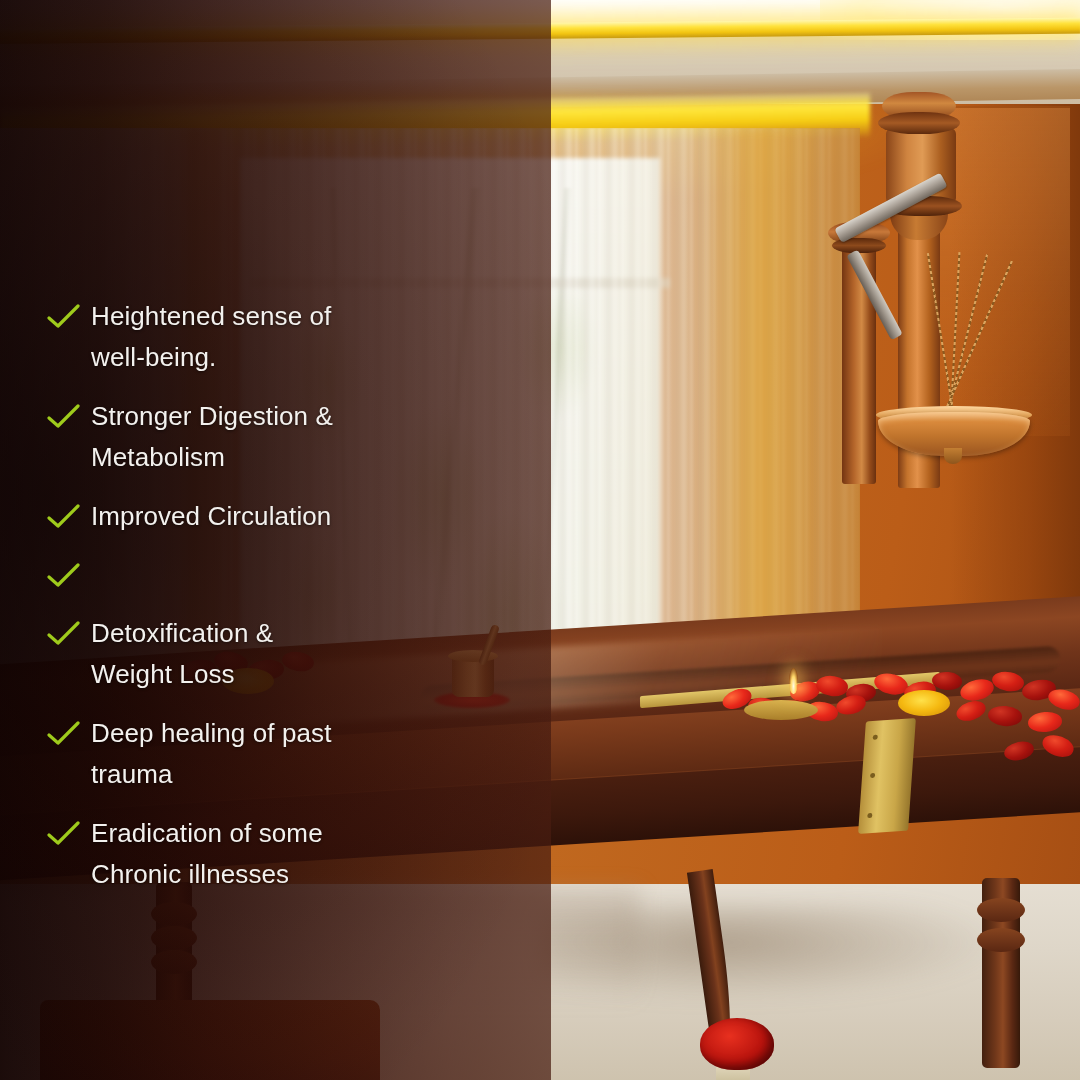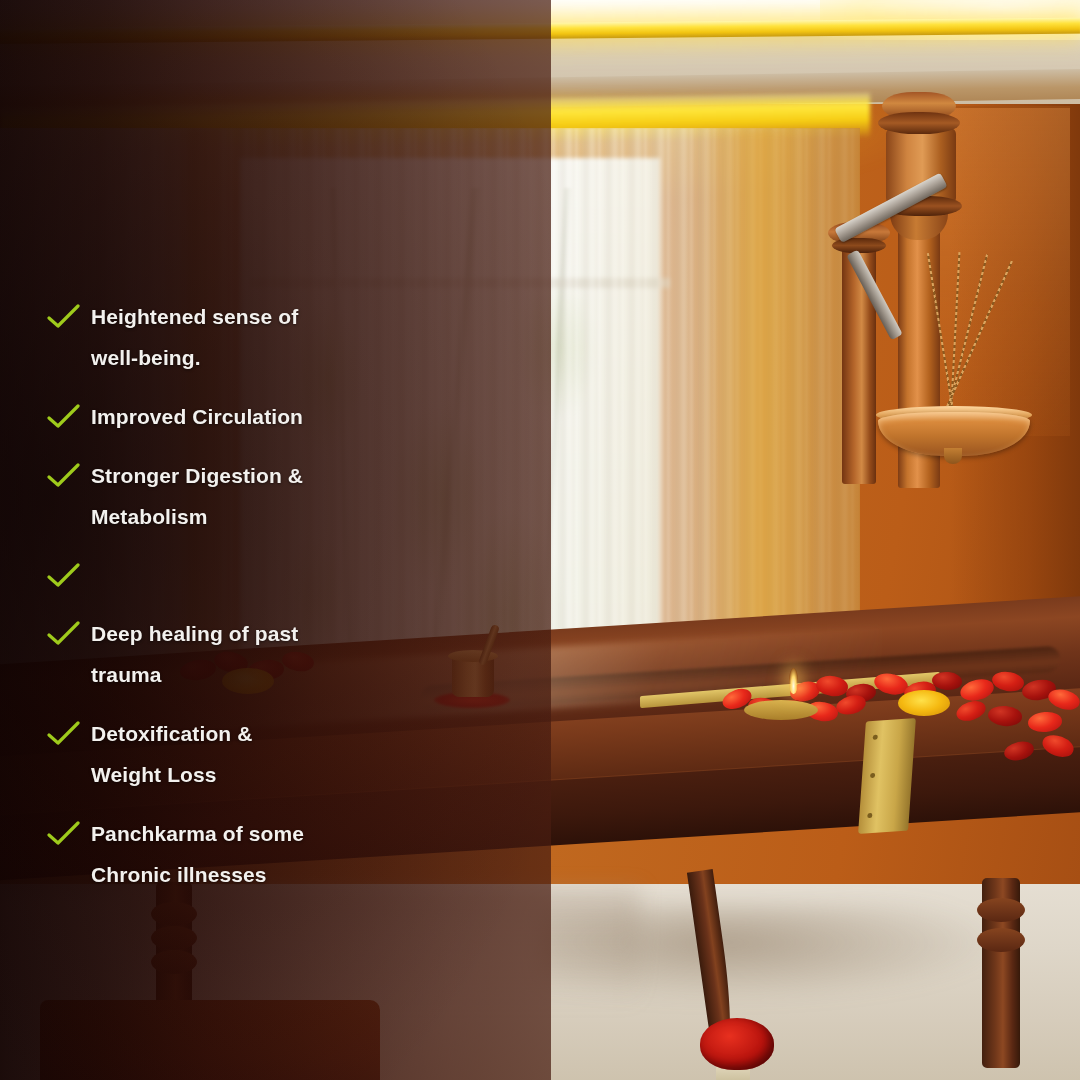--- a/index.html
+++ b/index.html
@@ -422,22 +422,22 @@
     margin-bottom:18px;
   }
   .check {
     flex:0 0 46px;
     position:relative;
     height:40px;
   }
   .check svg { position:absolute; left:2px; top:7px; }
   .benefit-text {
     color:#f3f1ee;
-    font-size:21px;
-    font-weight:700;
+    font-size:26px;
+    font-weight:400;
     line-height:41px;
     letter-spacing:0.1px;
     white-space:pre-line;
     text-shadow:0 1px 3px rgba(0,0,0,.55);
   }
 </style>
 </head>
 <body>
 
 <div id="poster">
@@ -591,67 +591,67 @@
         <span class="benefit-text">Heightened sense of
 well-being.</span>
       </li>
 
       <li class="benefit">
         <span class="check">
           <svg width="34" height="28" viewBox="0 0 34 28" aria-hidden="true">
             <path d="M2 15 L11 23 L31 3" fill="none" stroke="#9fcb1c" stroke-width="3.2" stroke-linecap="round" stroke-linejoin="round"></path>
           </svg>
         </span>
-        <span class="benefit-text">Improved Circulation</span>
+        <span class="benefit-text">Stronger Digestion &amp;
+Metabolism</span>
       </li>
 
       <li class="benefit">
         <span class="check">
           <svg width="34" height="28" viewBox="0 0 34 28" aria-hidden="true">
             <path d="M2 15 L11 23 L31 3" fill="none" stroke="#9fcb1c" stroke-width="3.2" stroke-linecap="round" stroke-linejoin="round"></path>
           </svg>
         </span>
-        <span class="benefit-text">Stronger Digestion &amp;
-Metabolism</span>
+        <span class="benefit-text">Improved Circulation</span>
       </li>
 
       <li class="benefit">
         <span class="check">
           <svg width="34" height="28" viewBox="0 0 34 28" aria-hidden="true">
             <path d="M2 15 L11 23 L31 3" fill="none" stroke="#9fcb1c" stroke-width="3.2" stroke-linecap="round" stroke-linejoin="round"></path>
           </svg>
         </span>
+      </li>
+
+      <li class="benefit">
+        <span class="check">
+          <svg width="34" height="28" viewBox="0 0 34 28" aria-hidden="true">
+            <path d="M2 15 L11 23 L31 3" fill="none" stroke="#9fcb1c" stroke-width="3.2" stroke-linecap="round" stroke-linejoin="round"></path>
+          </svg>
+        </span>
+        <span class="benefit-text">Detoxification &amp;
+Weight Loss</span>
       </li>
 
       <li class="benefit">
         <span class="check">
           <svg width="34" height="28" viewBox="0 0 34 28" aria-hidden="true">
             <path d="M2 15 L11 23 L31 3" fill="none" stroke="#9fcb1c" stroke-width="3.2" stroke-linecap="round" stroke-linejoin="round"></path>
           </svg>
         </span>
         <span class="benefit-text">Deep healing of past
 trauma</span>
       </li>
 
       <li class="benefit">
         <span class="check">
           <svg width="34" height="28" viewBox="0 0 34 28" aria-hidden="true">
             <path d="M2 15 L11 23 L31 3" fill="none" stroke="#9fcb1c" stroke-width="3.2" stroke-linecap="round" stroke-linejoin="round"></path>
           </svg>
         </span>
-        <span class="benefit-text">Detoxification &amp;
-Weight Loss</span>
-      </li>
-
-      <li class="benefit">
-        <span class="check">
-          <svg width="34" height="28" viewBox="0 0 34 28" aria-hidden="true">
-            <path d="M2 15 L11 23 L31 3" fill="none" stroke="#9fcb1c" stroke-width="3.2" stroke-linecap="round" stroke-linejoin="round"></path>
-          </svg>
-        </span>
-        <span class="benefit-text">Panchkarma of some
+        <span class="benefit-text">Eradication of some
 Chronic illnesses</span>
       </li>
 
     </ul>
   </div>
 
 </div>
 
 </body></html>

